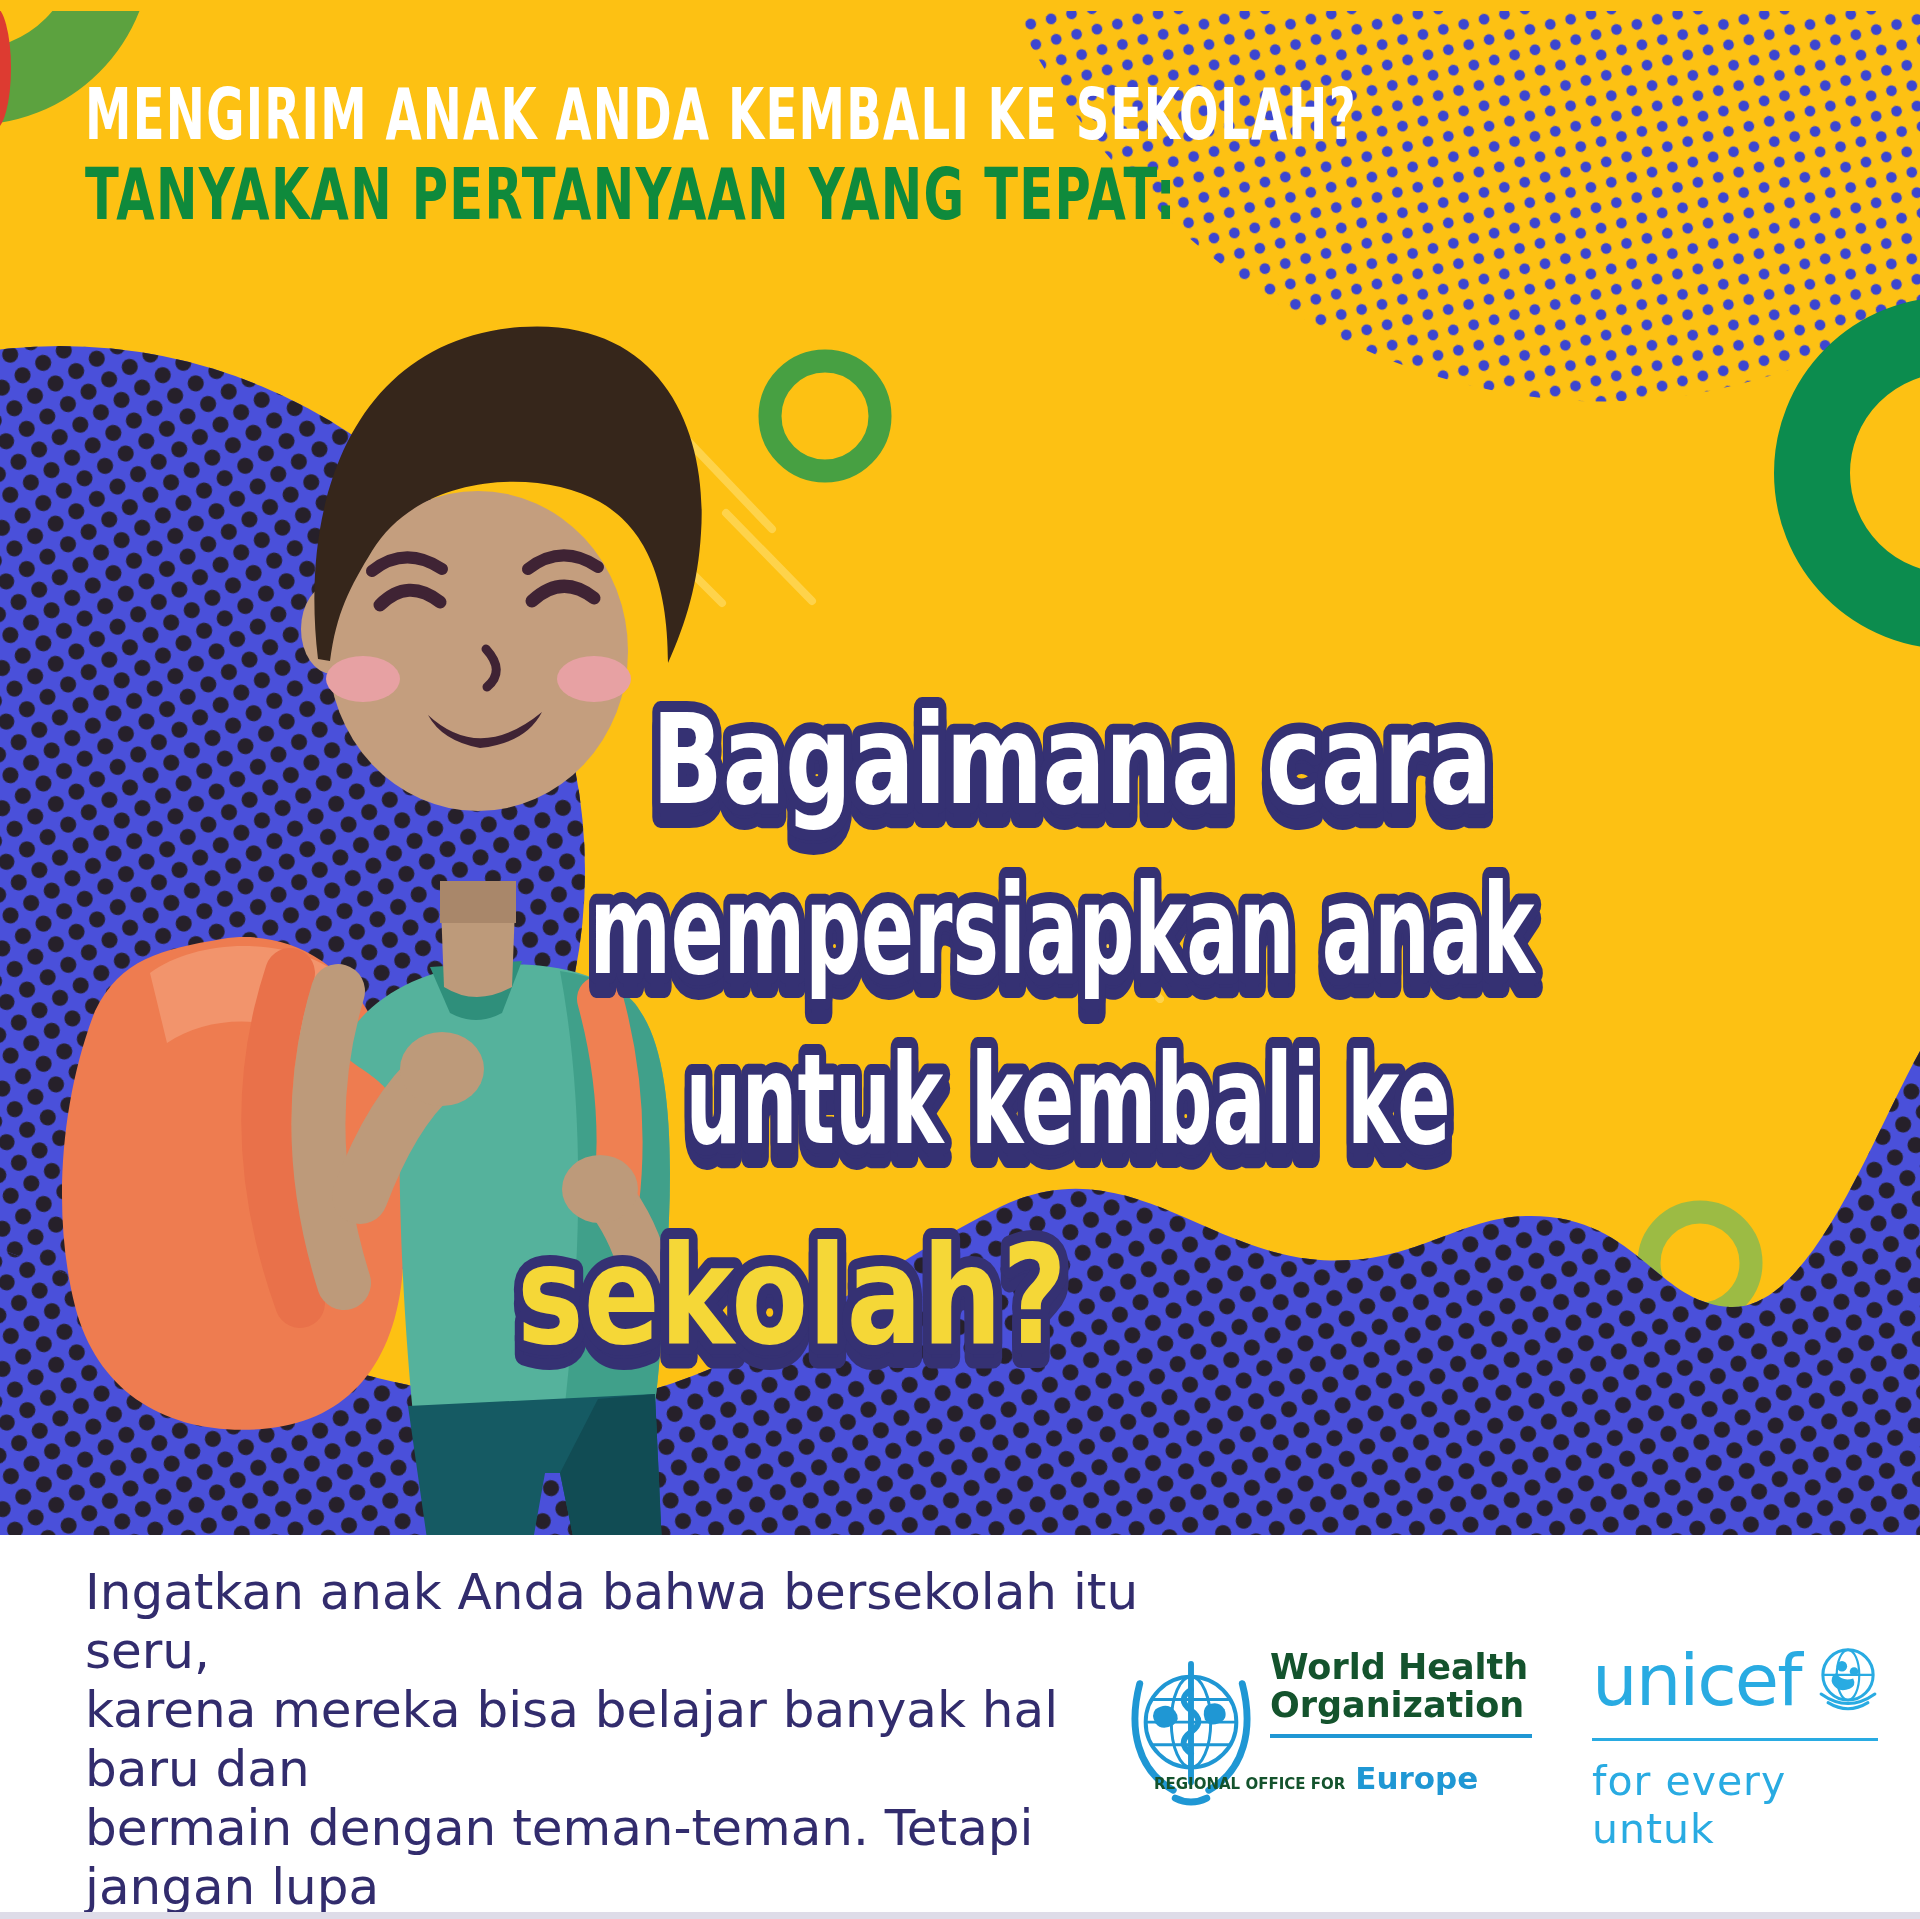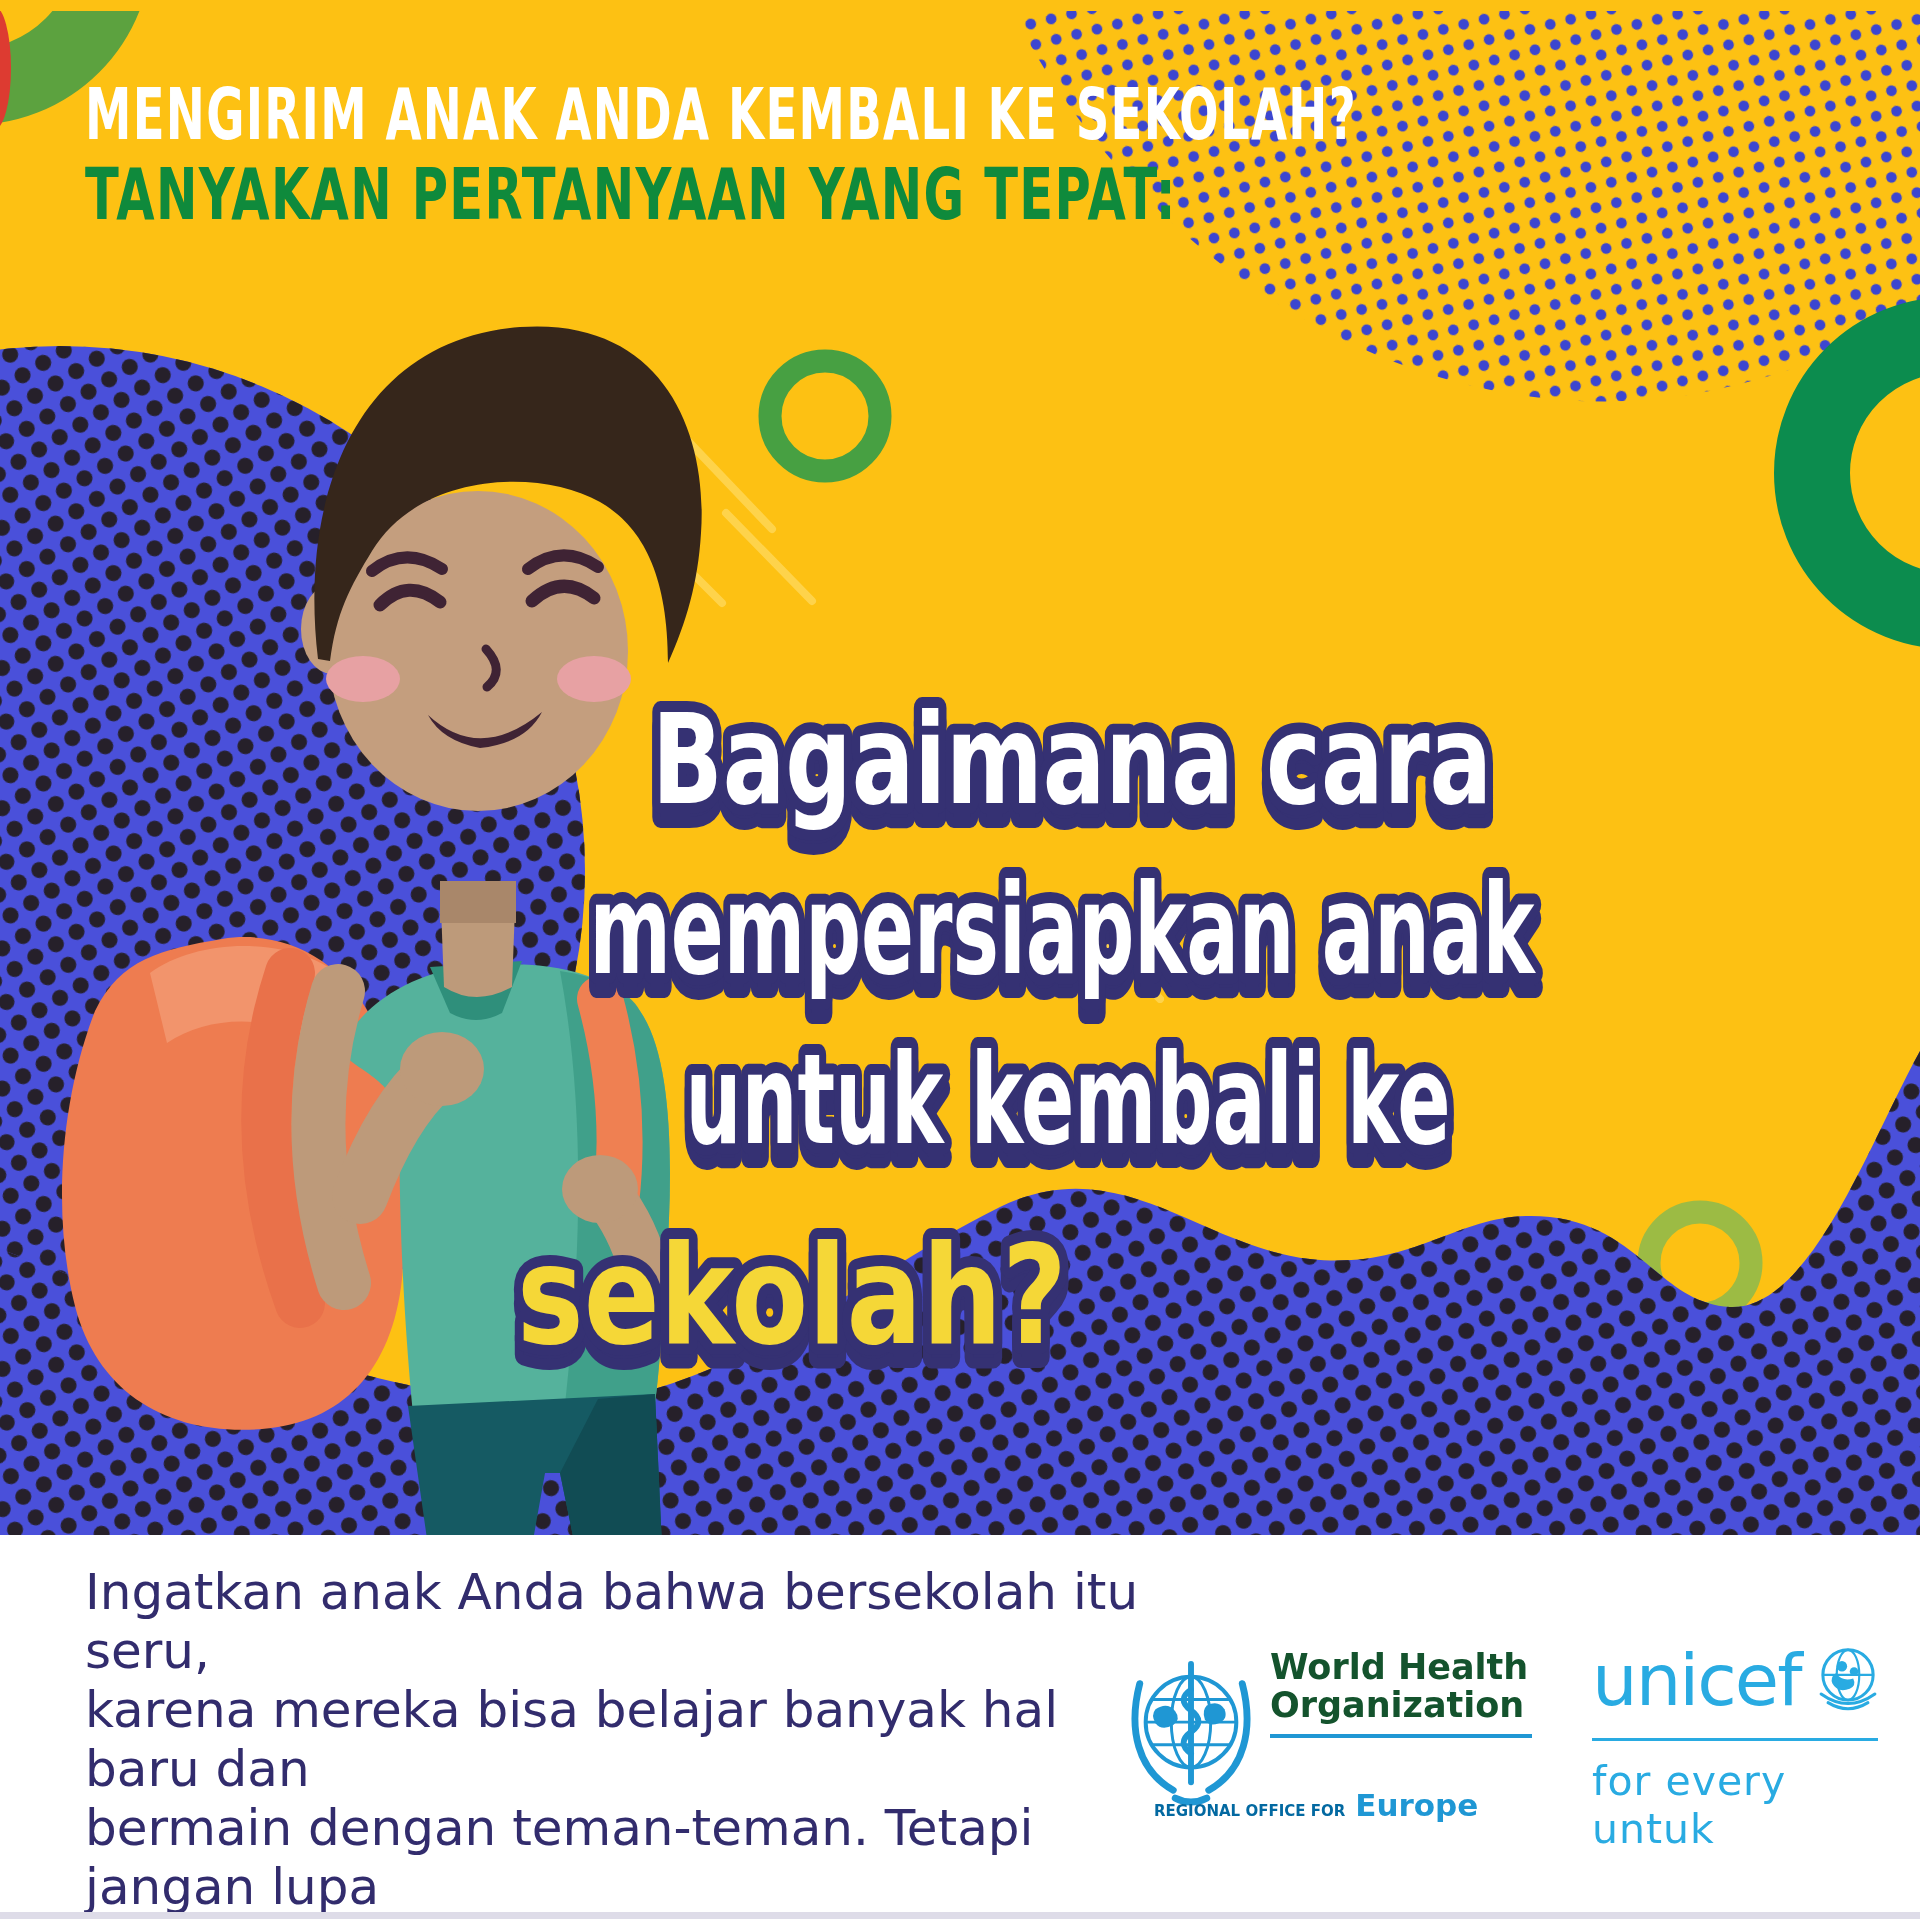--- a/index.html
+++ b/index.html
@@ -22,22 +22,22 @@
     position:absolute;left:85px;top:28px;width:1080px;
     font-size:50px;line-height:59px;color:#322C6D;white-space:pre-line;
   }
   .bottom-hairline{position:absolute;left:0;bottom:0;width:1920px;height:7px;background:#DEDCE8;}
   .who-logo{position:absolute;left:1122px;top:1648px;width:452px;height:180px;color:#1F97D4;}
   .who-emblem{position:absolute;left:0;top:0;width:138px;height:168px;}
   .who-text{position:absolute;left:148px;top:0;}
   .who-name{font-size:35px;line-height:38px;font-weight:bold;color:#14532d;}
   .who-underline{width:262px;height:4px;background:#1F97D4;margin-top:10px;}
   .who-office-row{position:absolute;left:-116px;top:112px;width:400px;display:flex;align-items:baseline;gap:10px;}
-  .who-office{font-size:15px;font-weight:bold;letter-spacing:0px;color:#0369a1;}
-  .who-region{font-size:31px;font-weight:bold;color:#1F97D4;margin-top:27px;}
+  .who-office{font-size:15px;font-weight:bold;letter-spacing:0px;color:#14532d;}
+  .who-region{font-size:31px;font-weight:bold;color:#1F97D4;}
   .unicef-logo{position:absolute;left:1592px;top:1648px;width:300px;height:170px;color:#29ABE2;}
   .unicef-row{display:flex;align-items:flex-start;gap:8px;}
   .unicef-wordmark{font-size:72px;line-height:64px;font-weight:normal;letter-spacing:-2px;color:#29ABE2;}
   .unicef-emblem{width:78px;height:78px;margin-top:-6px;}
   .unicef-underline{width:286px;height:3px;background:#29ABE2;margin-top:18px;}
   .unicef-tagline{font-size:41px;color:#29ABE2;margin-top:16px;letter-spacing:1px;}
 </style>
 </head>
 <body>
 

